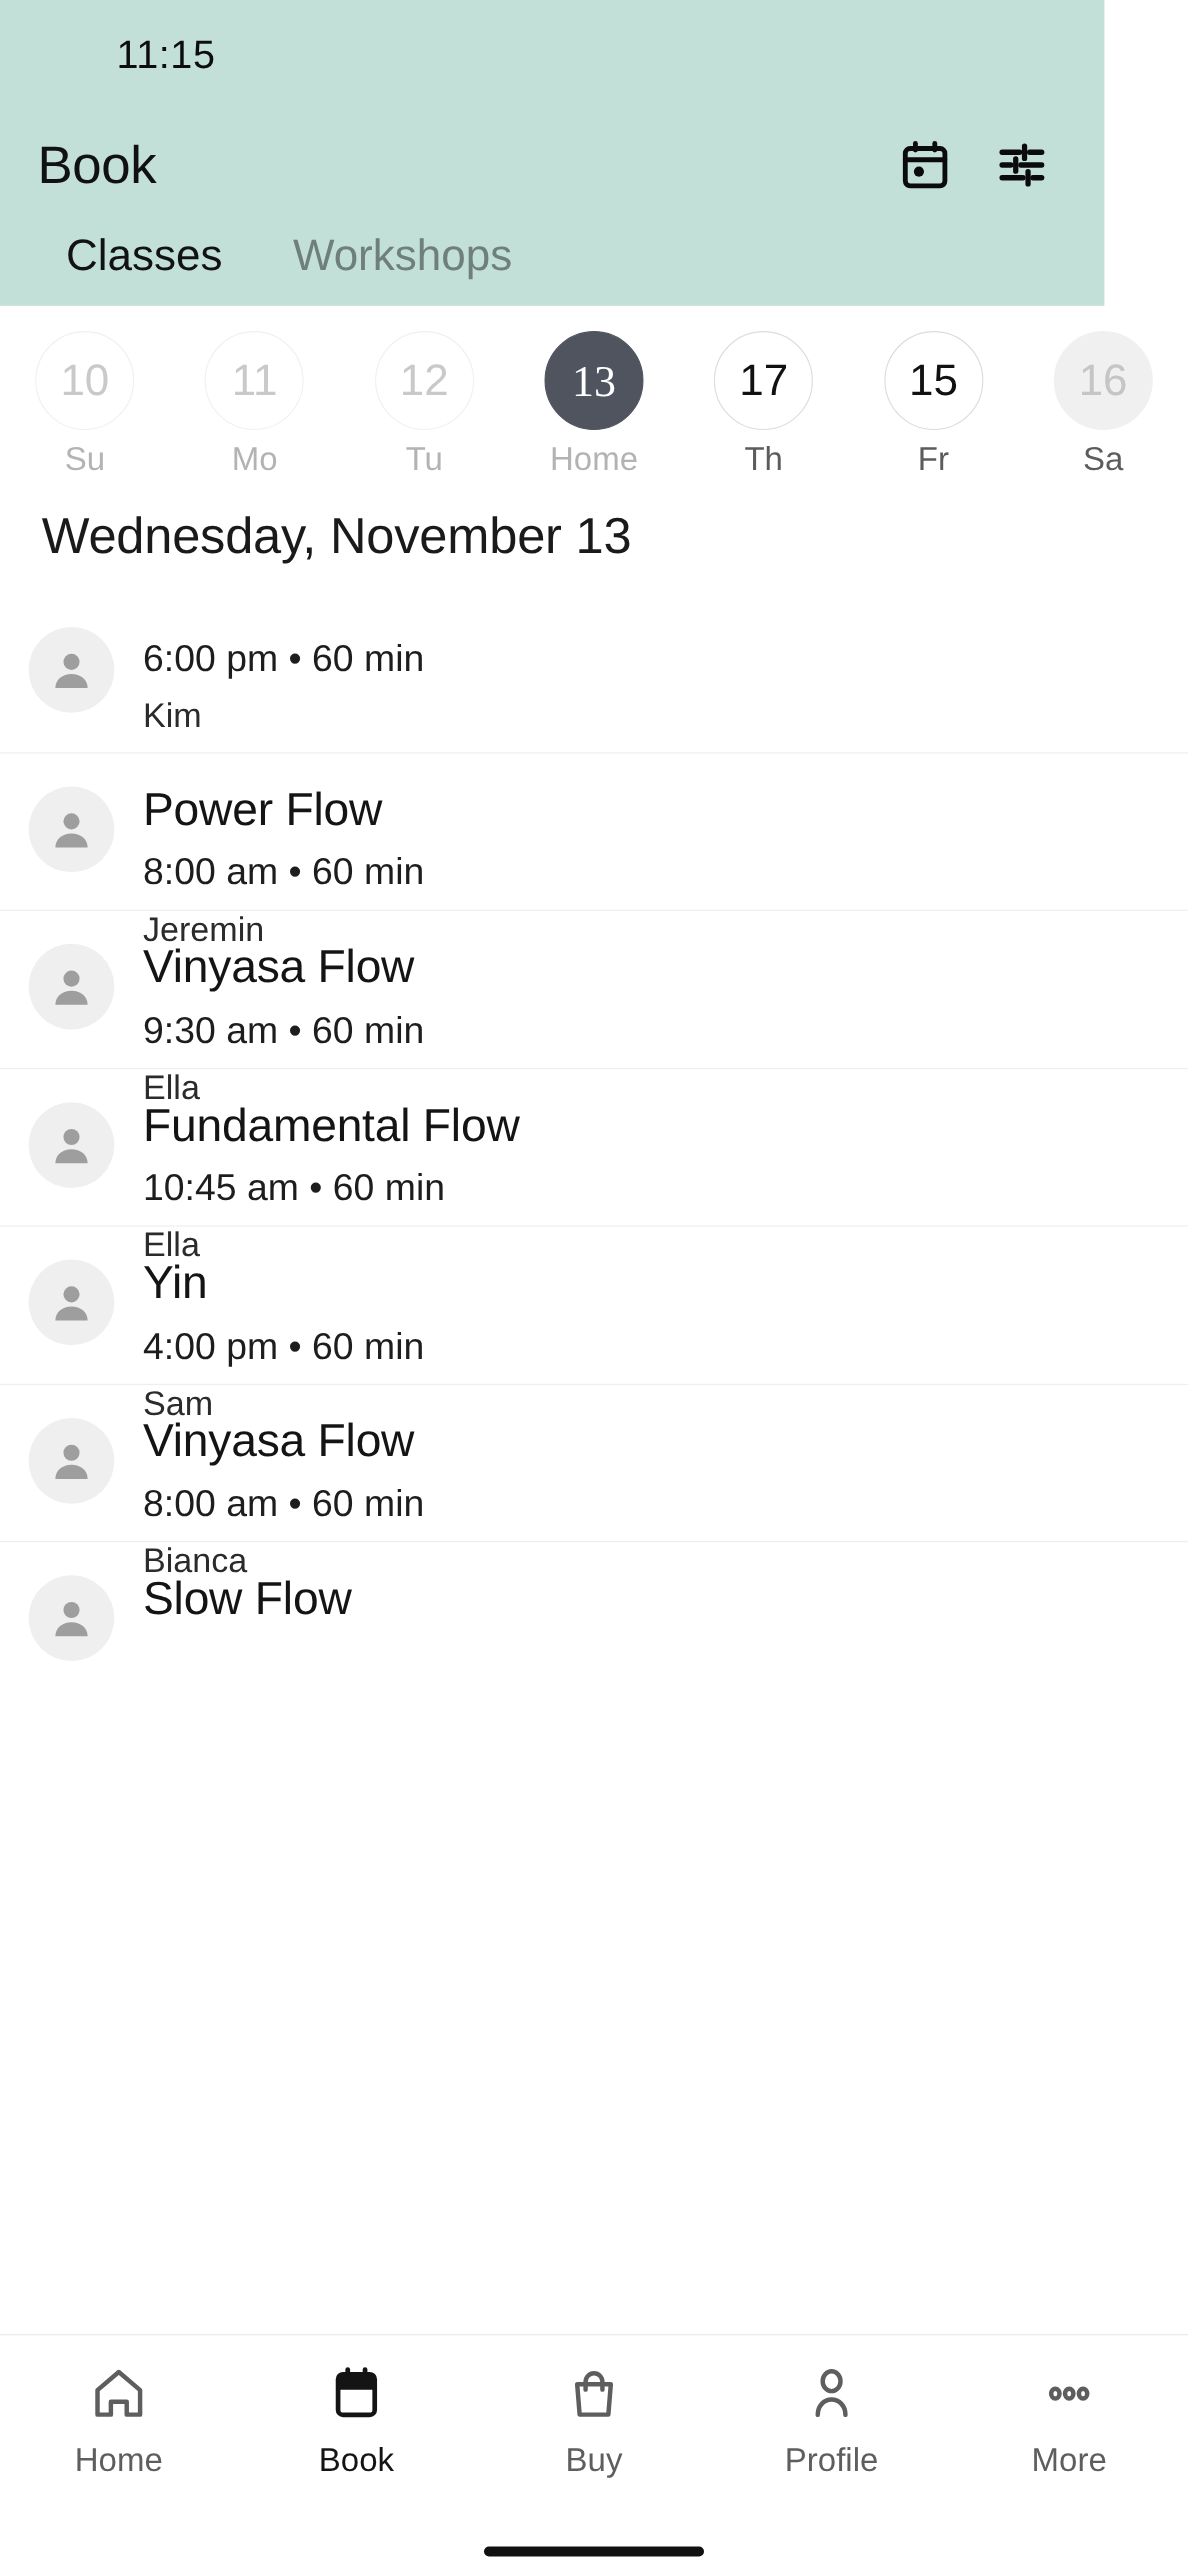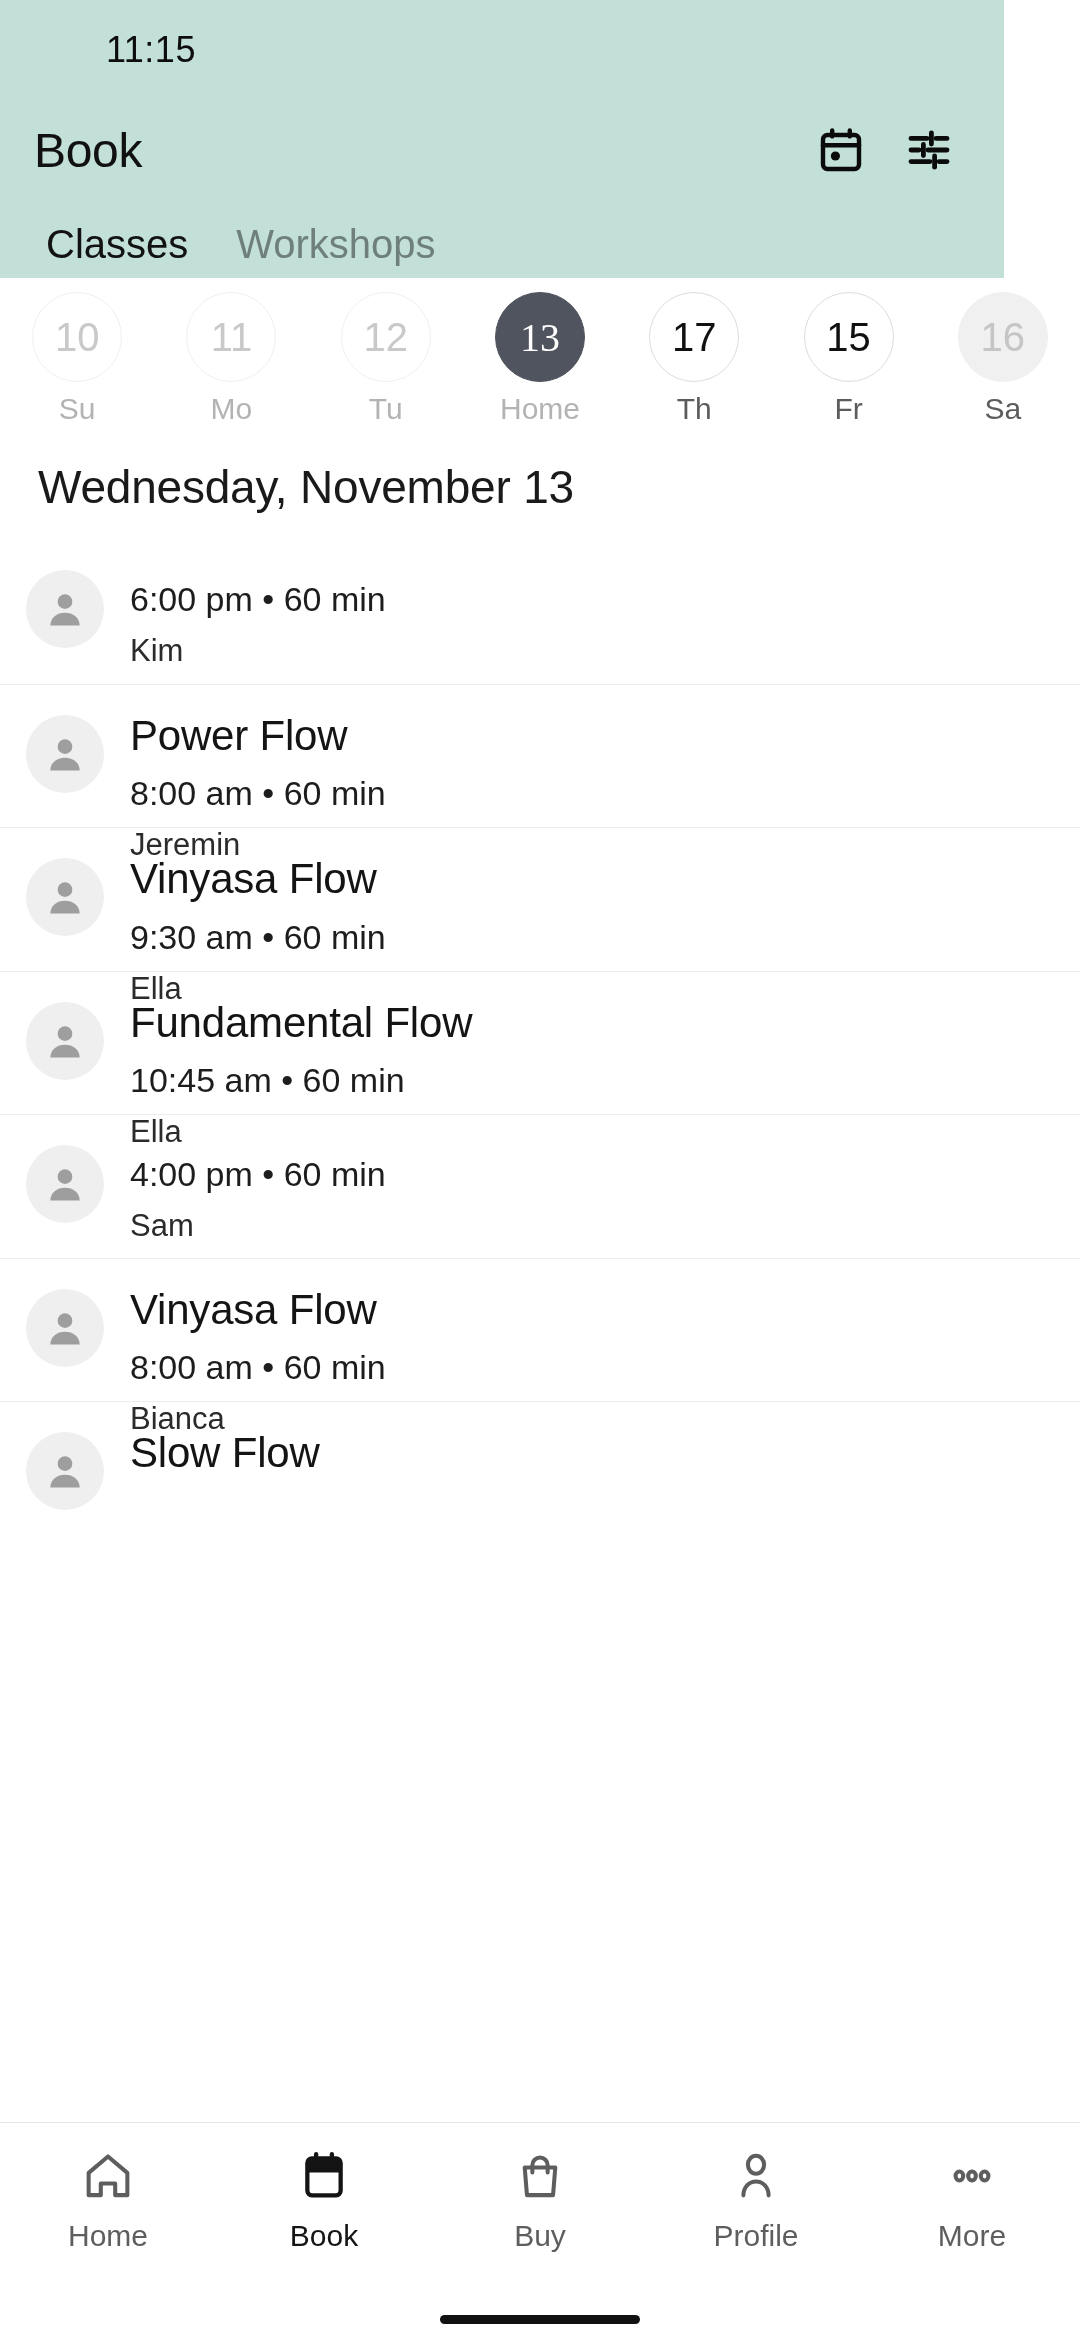--- a/index.html
+++ b/index.html
@@ -46,37 +46,37 @@
     align-items:center;
     gap:26px;
   }
   .icon-btn {
     width:62px; height:62px;
     display:flex; align-items:center; justify-content:center;
   }
 
   .tabs {
     display:flex;
-    align-items:flex-end;
-    gap:0;
+    align-items:center;
+    gap:16px;
     height:78px;
-    padding-left:22px;
+    padding-left:36px;
   }
   .tab {
     font-size:40px;
     padding:0 24px 14px 24px;
     line-height:1;
   }
   .tab.active { color:#121212; }
   .tab.inactive { color:#6f7f7c; }
 
   
   .datestrip {
     display:flex;
-    align-items:flex-end;
+    align-items:center;
     padding:32px 0 12px 0;
     background:#ffffff;
     height:160px;
   }
   .daycell {
     width:154.3px;
     display:flex;
     flex-direction:column;
     align-items:center;
     gap:10px;
@@ -347,20 +347,21 @@
   </div>
 
   <div class="classrow">
     <div class="avatar">
       <svg width="44" height="44" viewBox="0 0 24 24" fill="#9e9e9e">
           <circle cx="12" cy="8" r="4"></circle>
           <path d="M4 21c0-4.4 3.6-7 8-7s8 2.6 8 7z"></path>
         </svg>
     </div>
     <div class="classinfo">
+      <div class="class-title">Yin</div>
       <div class="class-meta">4:00 pm • 60 min</div>
       <div class="class-instructor">Sam</div>
     </div>
   </div>
 
   <div class="classrow">
     <div class="avatar">
       <svg width="44" height="44" viewBox="0 0 24 24" fill="#9e9e9e">
           <circle cx="12" cy="8" r="4"></circle>
           <path d="M4 21c0-4.4 3.6-7 8-7s8 2.6 8 7z"></path>

